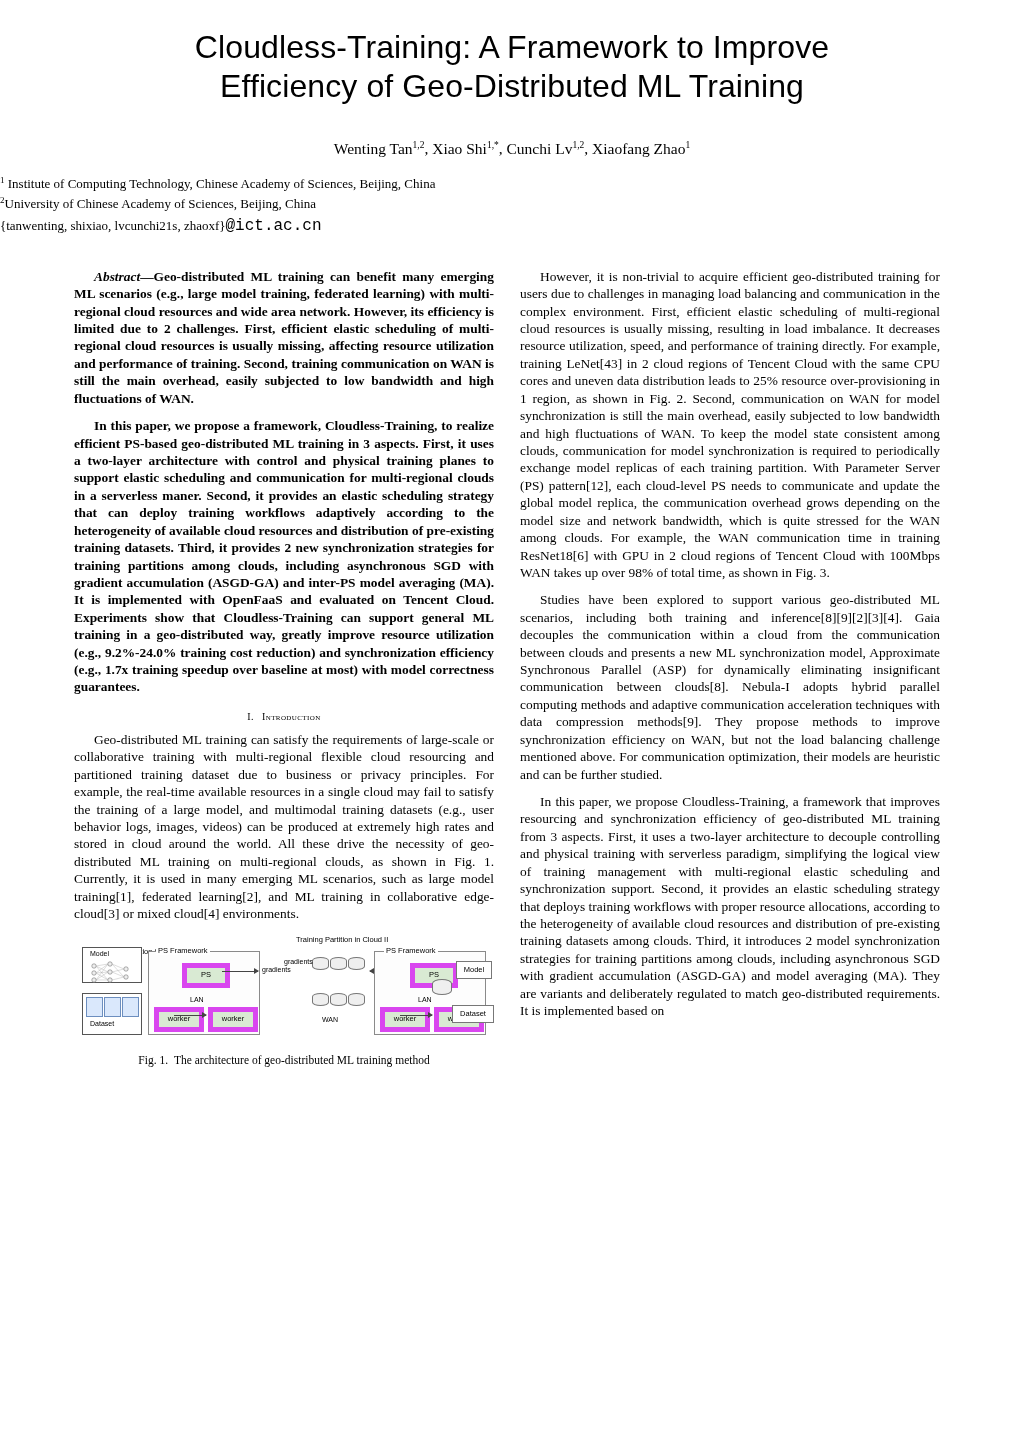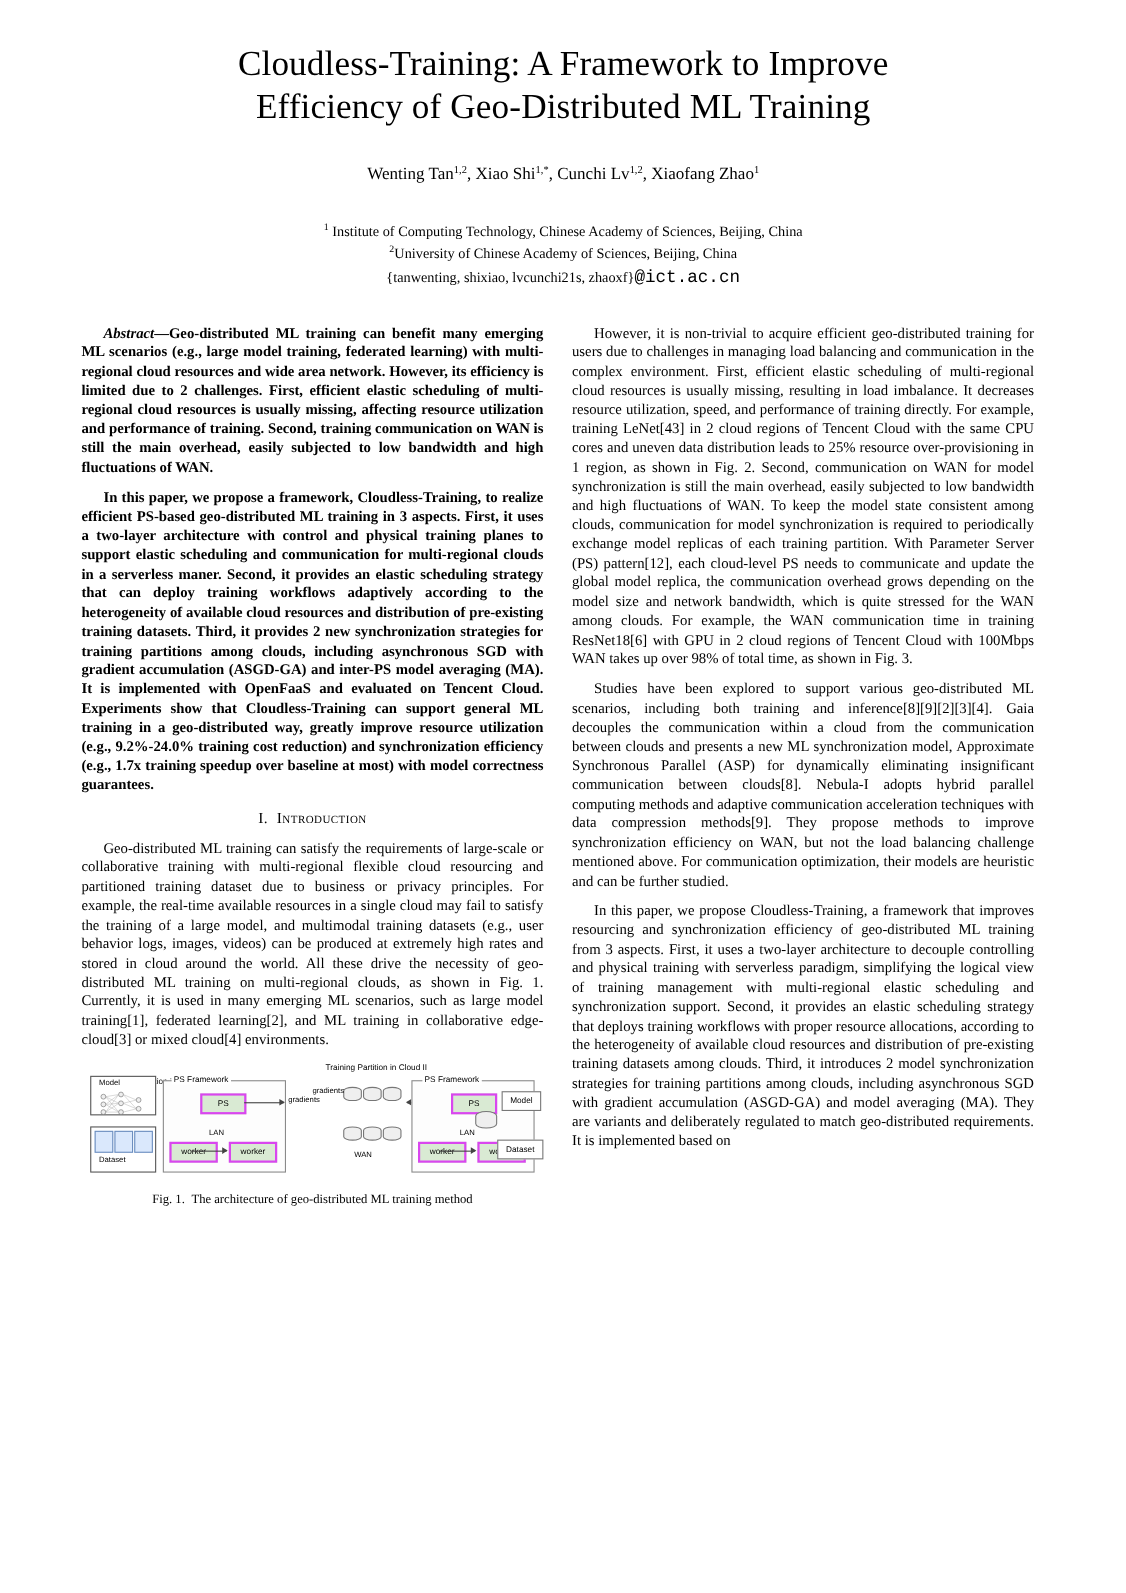--- a/index.html
+++ b/index.html
@@ -17,38 +17,37 @@
   }
   .page {
     position: relative;
     width: 1024px;
     height: 1448px;
     padding: 0;
     box-sizing: border-box;
   }
   .title {
     text-align: center;
-    font-family: Liberation Serif, serif;
+    font-family: Liberation Sans, sans-serif;
     font-size: 32px;
     line-height: 1.22;
     font-weight: 400;
-    margin: 38px 80px 0 80px;
+    margin: 28px 80px 0 80px;
     letter-spacing: 0.1px;
   }
   .authors {
     text-align: center;
     font-size: 15.5px;
     margin-top: 34px;
   }
   .authors sup { font-size: 9.5px; }
   .affil {
-    text-align: center;
     font-size: 13px;
     line-height: 1.45;
-    margin-top: 32px;
+    margin-top: 16px;
   }
   .affil sup { font-size: 9px; }
   .email-mono { font-family: Liberation Mono, monospace; font-size: 16px; }
   .columns {
     display: flex;
     gap: 26px;
     margin: 30px 74px 0 74px;
   }
   .col {
     width: 420px;
@@ -69,21 +68,21 @@
     font-weight: bold;
   }
   .keywords {
     font-style: italic;
     font-weight: bold;
     text-align: justify;
   }
   .sec-head {
     text-align: center;
     font-variant: small-caps;
-    font-size: 14px;
+    font-size: 10px;
     margin: 14px 0 8px 0;
     text-indent: 0;
     letter-spacing: 0.4px;
   }
   .sec-head .num { margin-right: 8px; }
 
   
   .figure {
     margin: 12px 0 6px 0;
     width: 100%;
@@ -121,21 +120,21 @@
   }
   .ps-title {
     position: absolute;
     font-size: 7.5px;
     background: #fff;
     padding: 0 2px;
   }
   .greenbox {
     position: absolute;
     background: #d9ead3;
-    border: 2px solid #d946ef;
+    border: 5px solid #d946ef;
     font-size: 7.5px;
     display: flex;
     align-items: center;
     justify-content: center;
     color: #000;
   }
   .bluebox {
     position: absolute;
     background: #dae8fc;
     border: 1px solid #6c8ebf;

